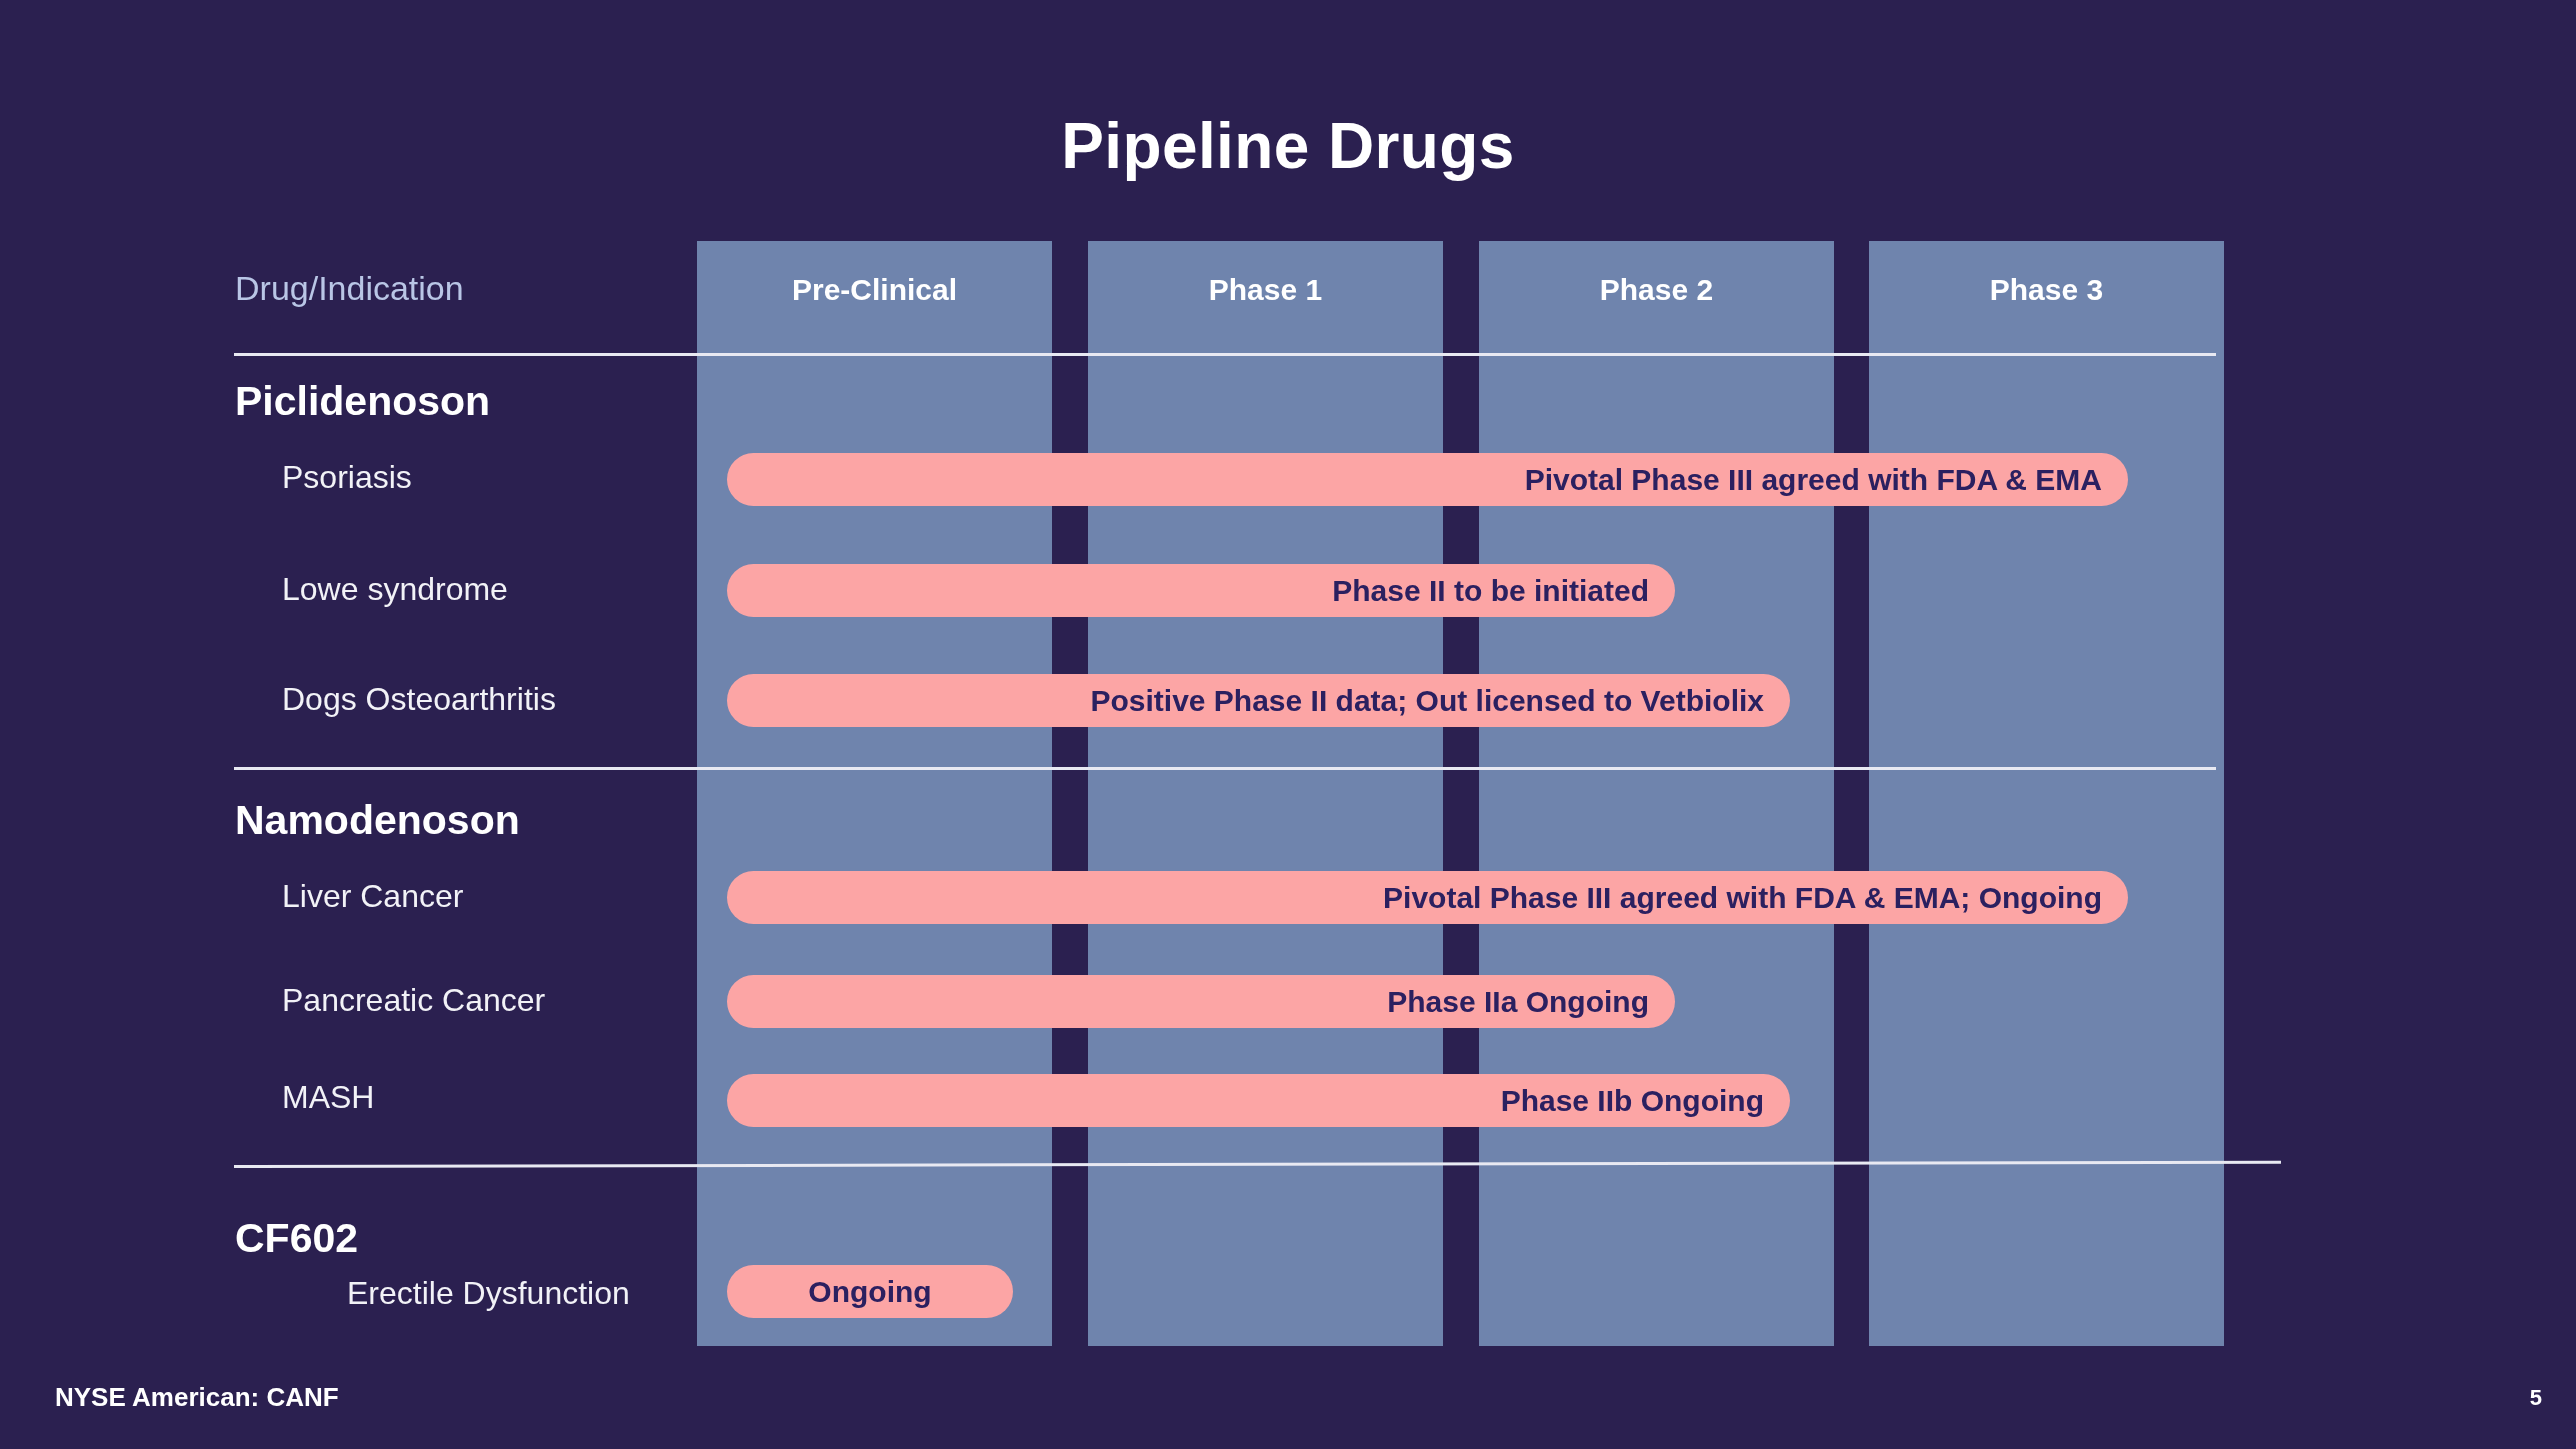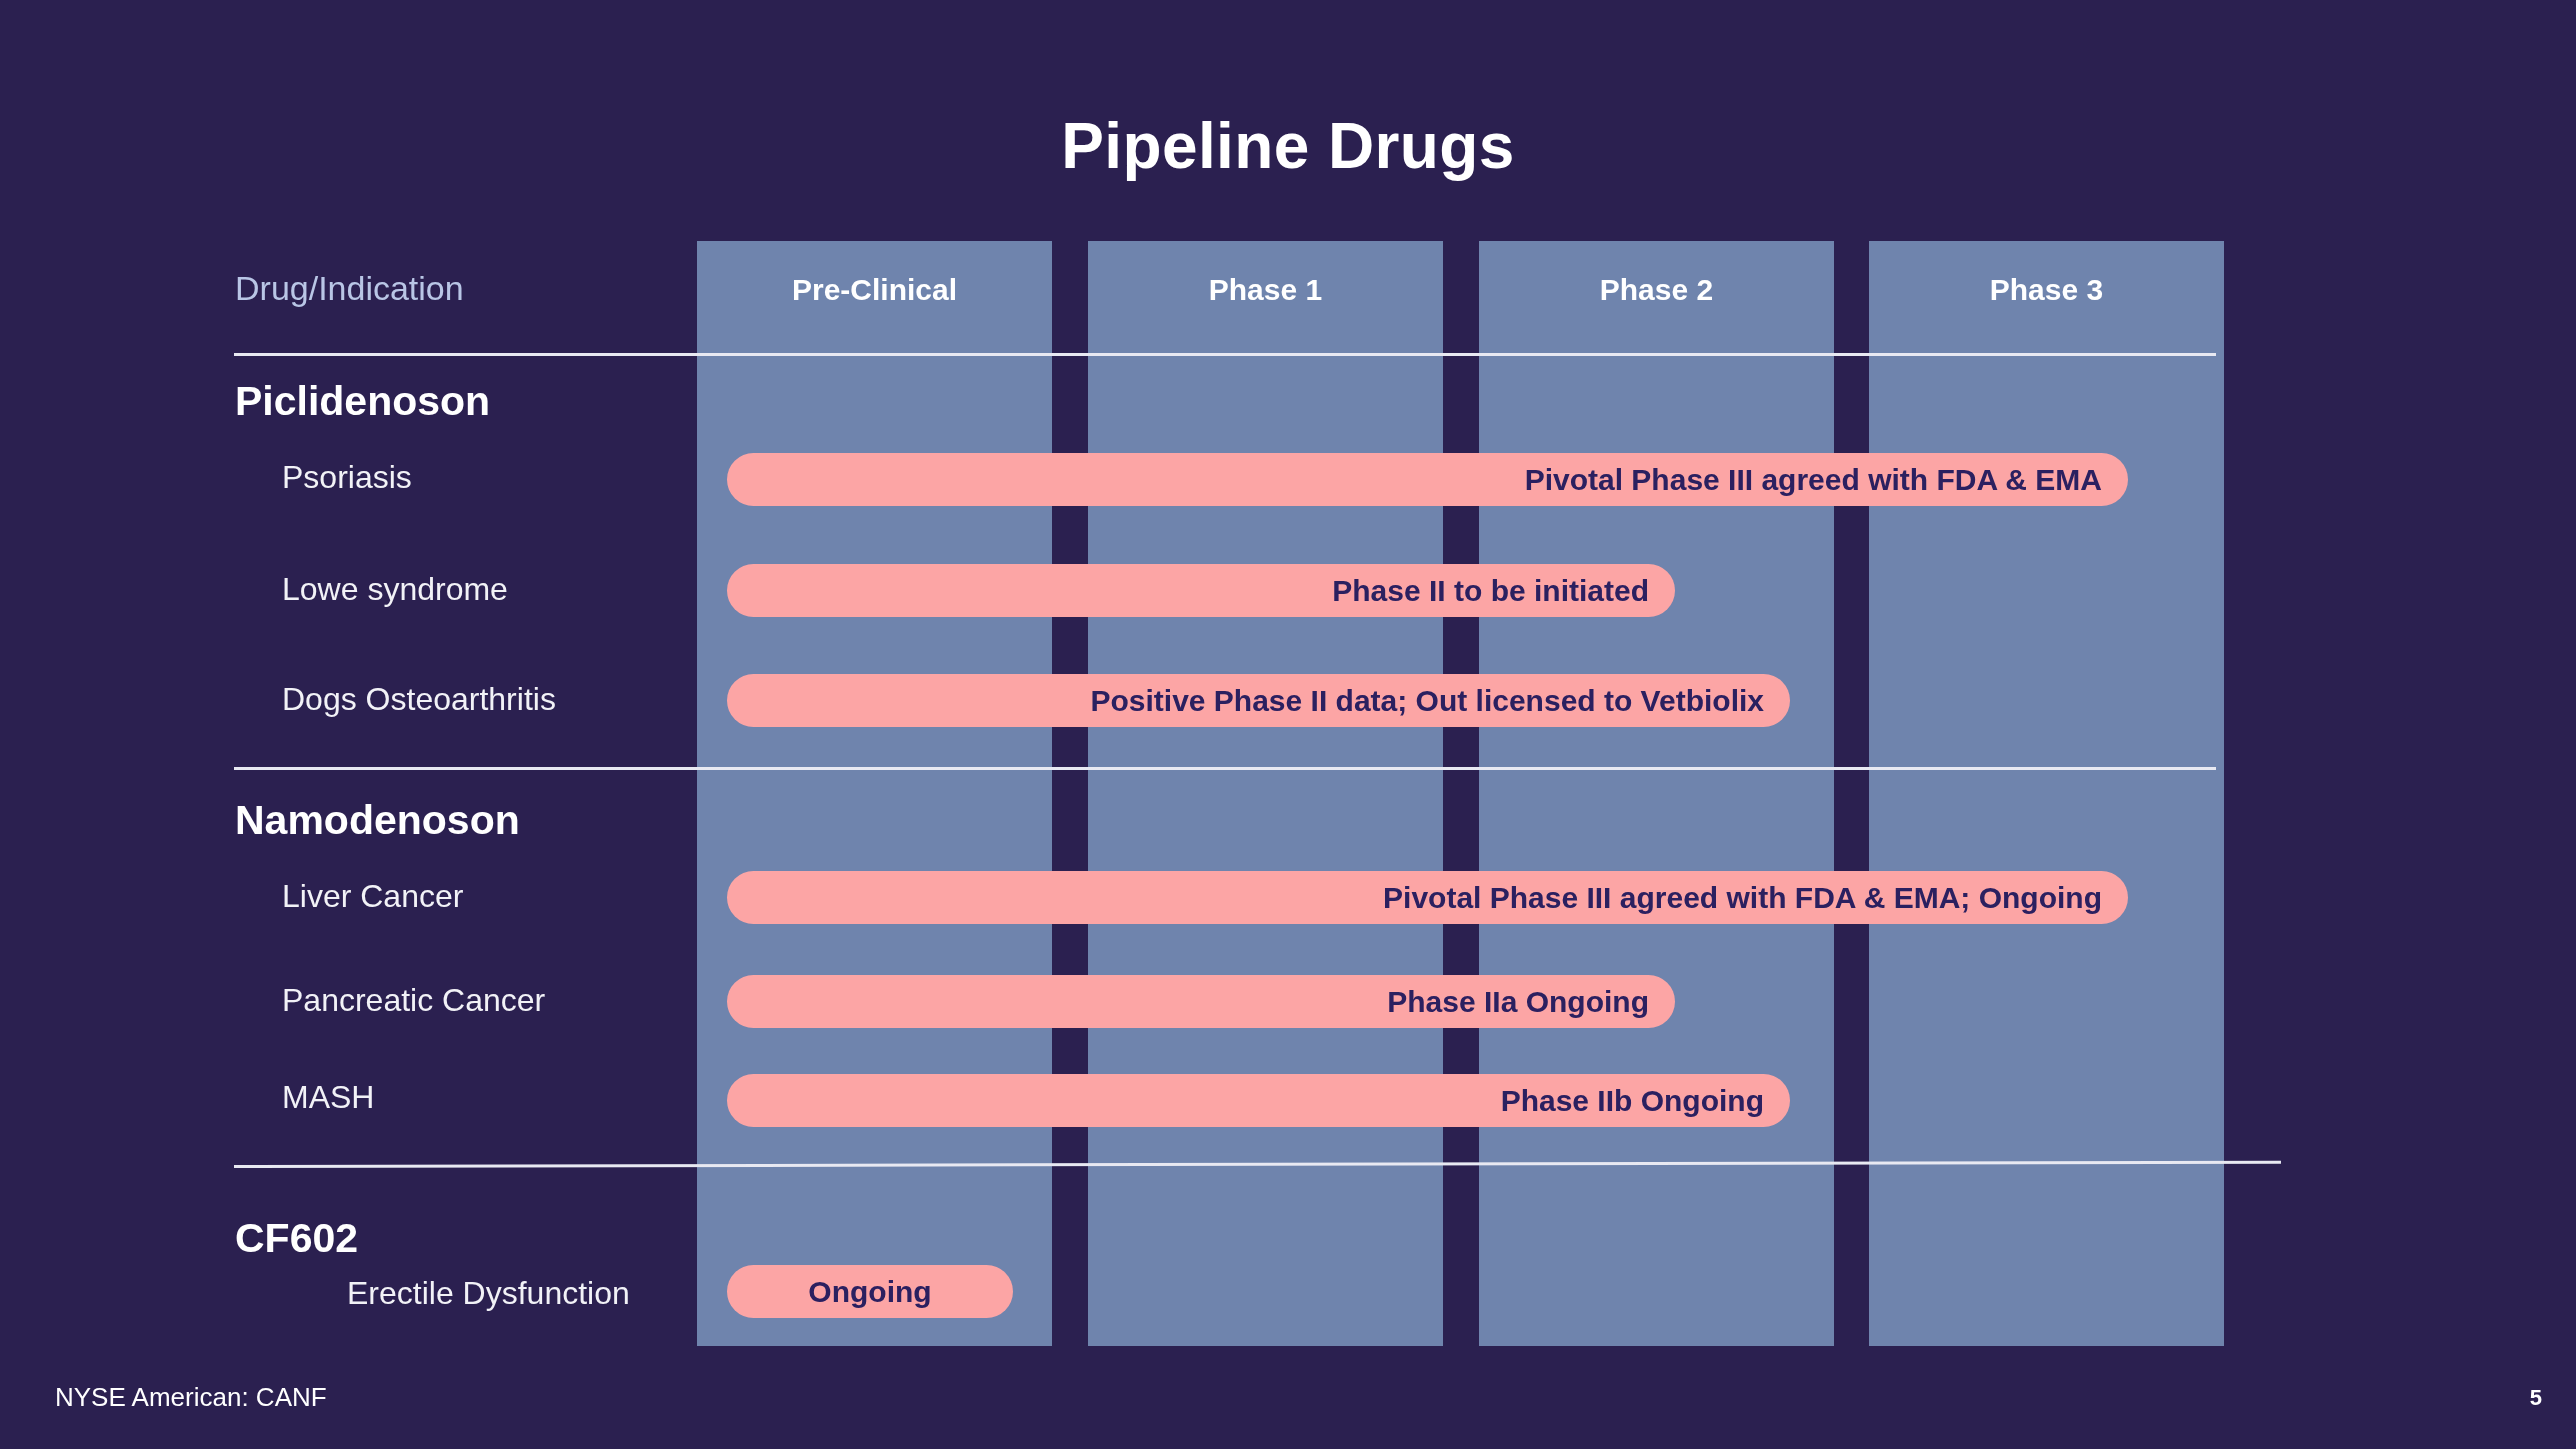--- a/index.html
+++ b/index.html
@@ -109,21 +109,21 @@
   }
   .bar.center .bar-text{}
   .bar.center{justify-content:center;padding-right:0;}
 
   
   .footer-left{
     position:absolute;
     left:55px;bottom:36px;
     color:#ffffff;
     font-size:26px;
-    font-weight:normal;
+    font-weight:bold;
   }
   .footer-right{
     position:absolute;
     right:34px;bottom:38px;
     color:#ffffff;
     font-size:22px;
     font-weight:bold;
   }
 </style>
 </head>

